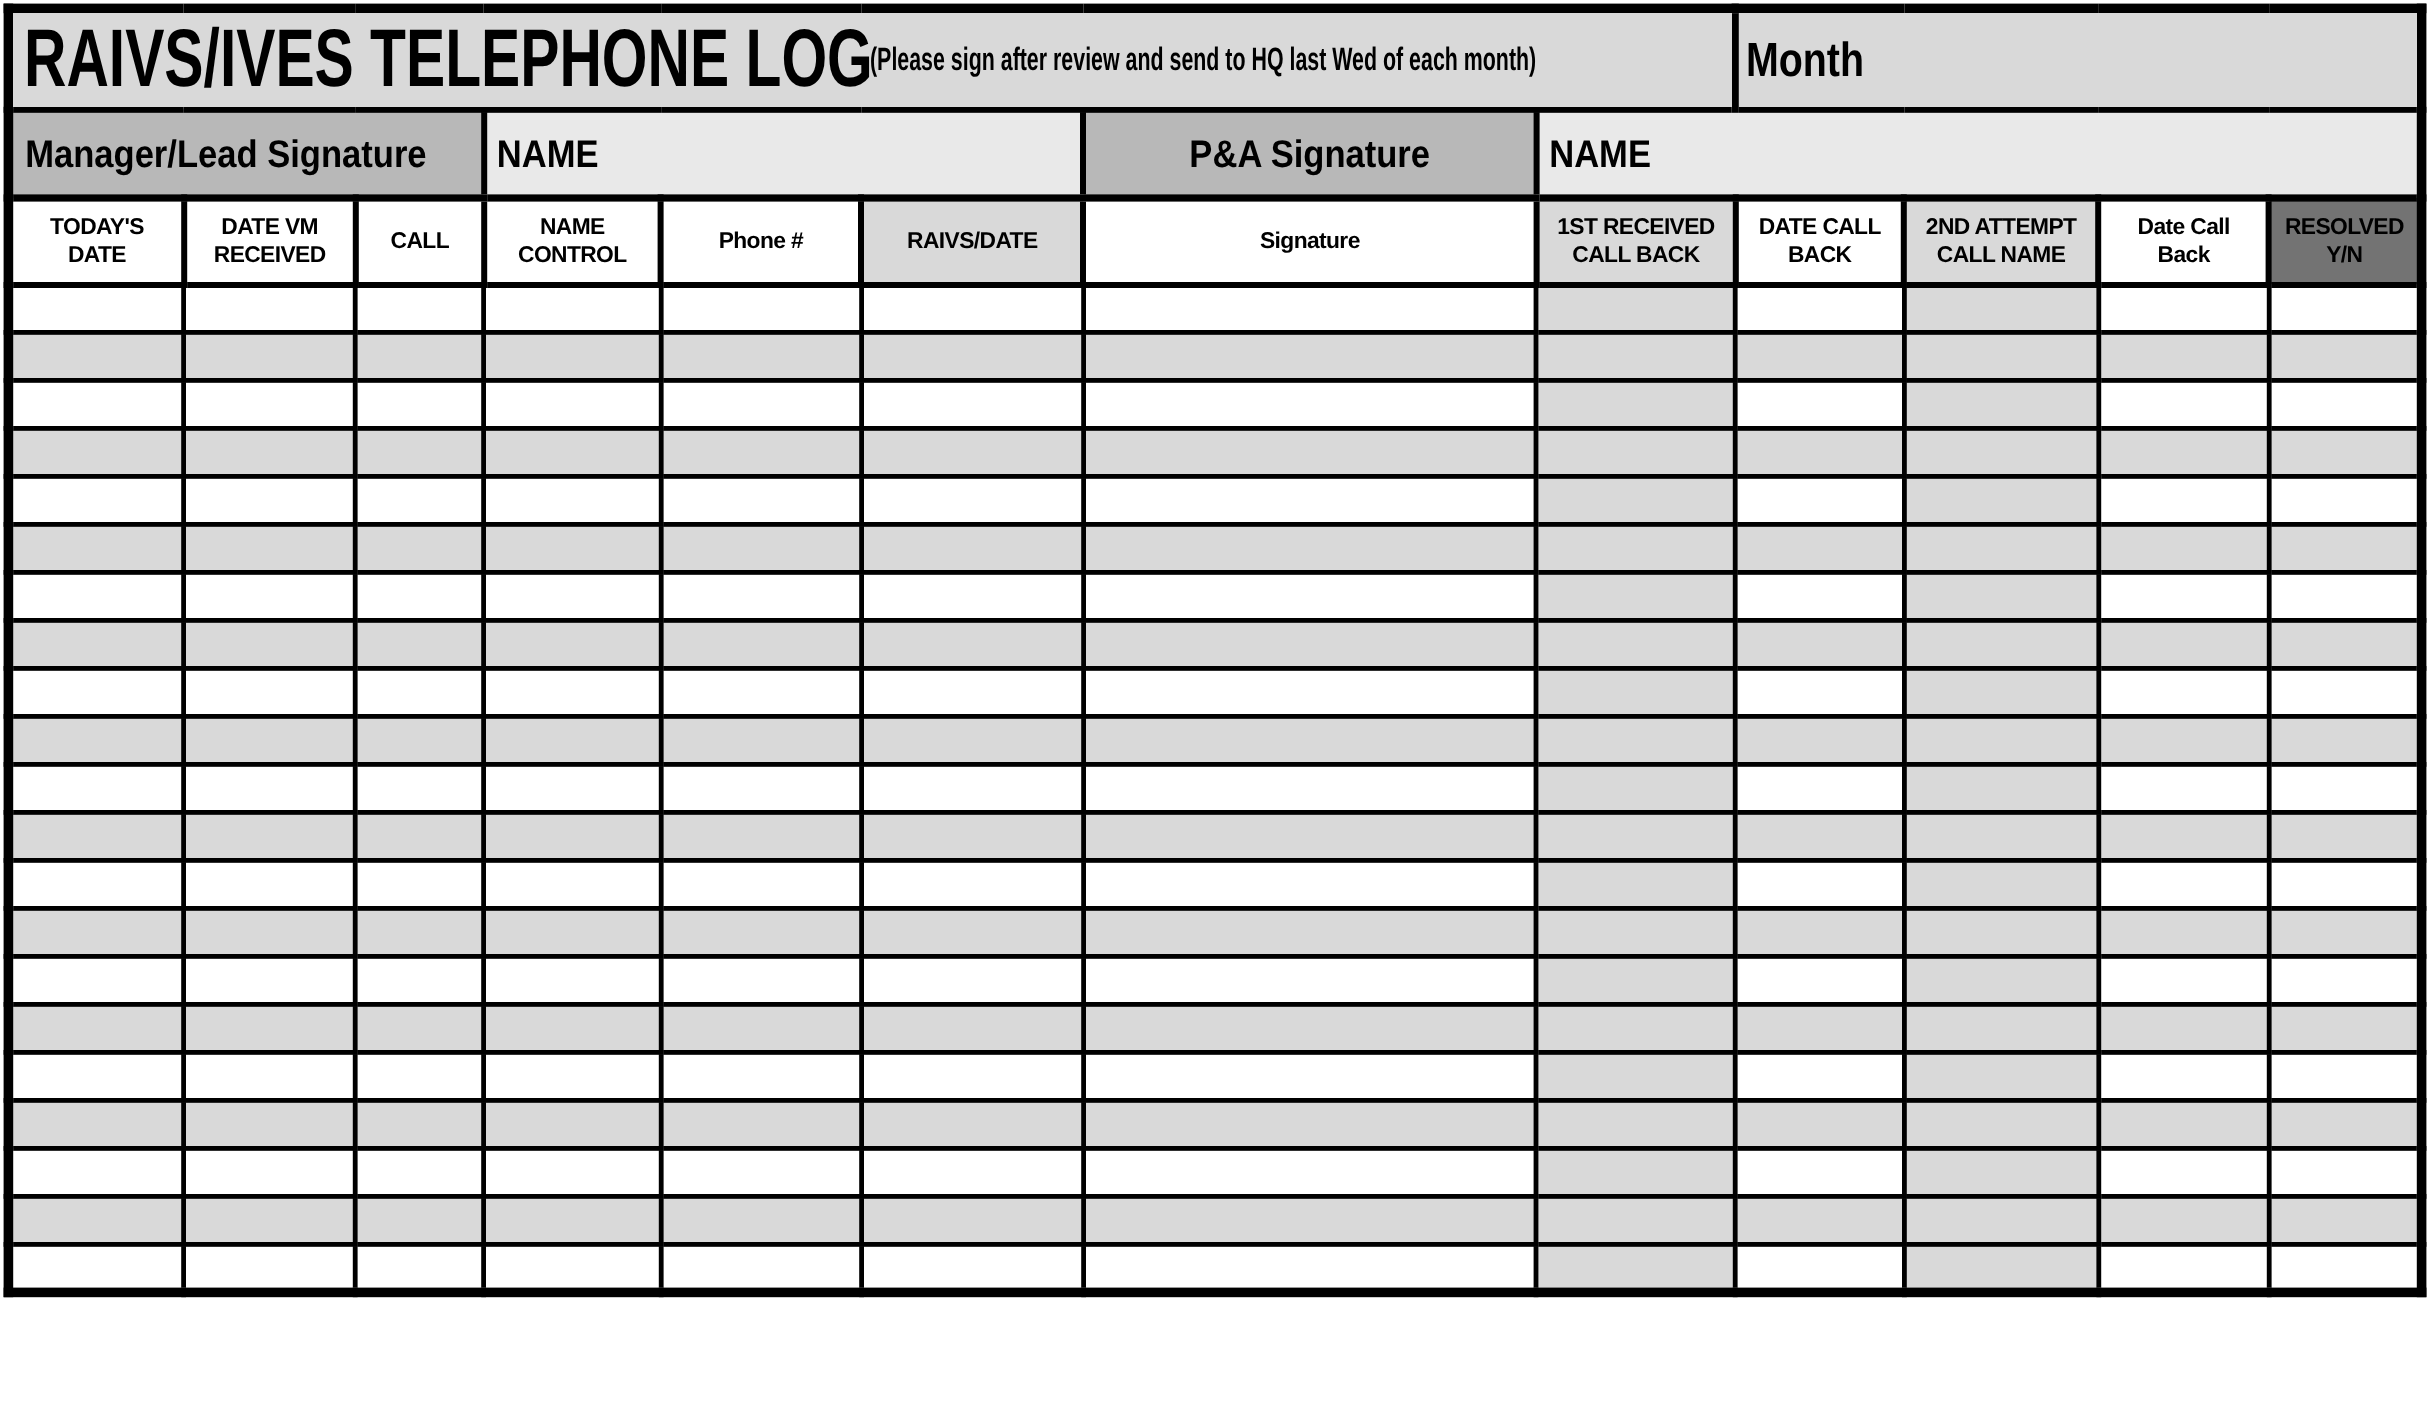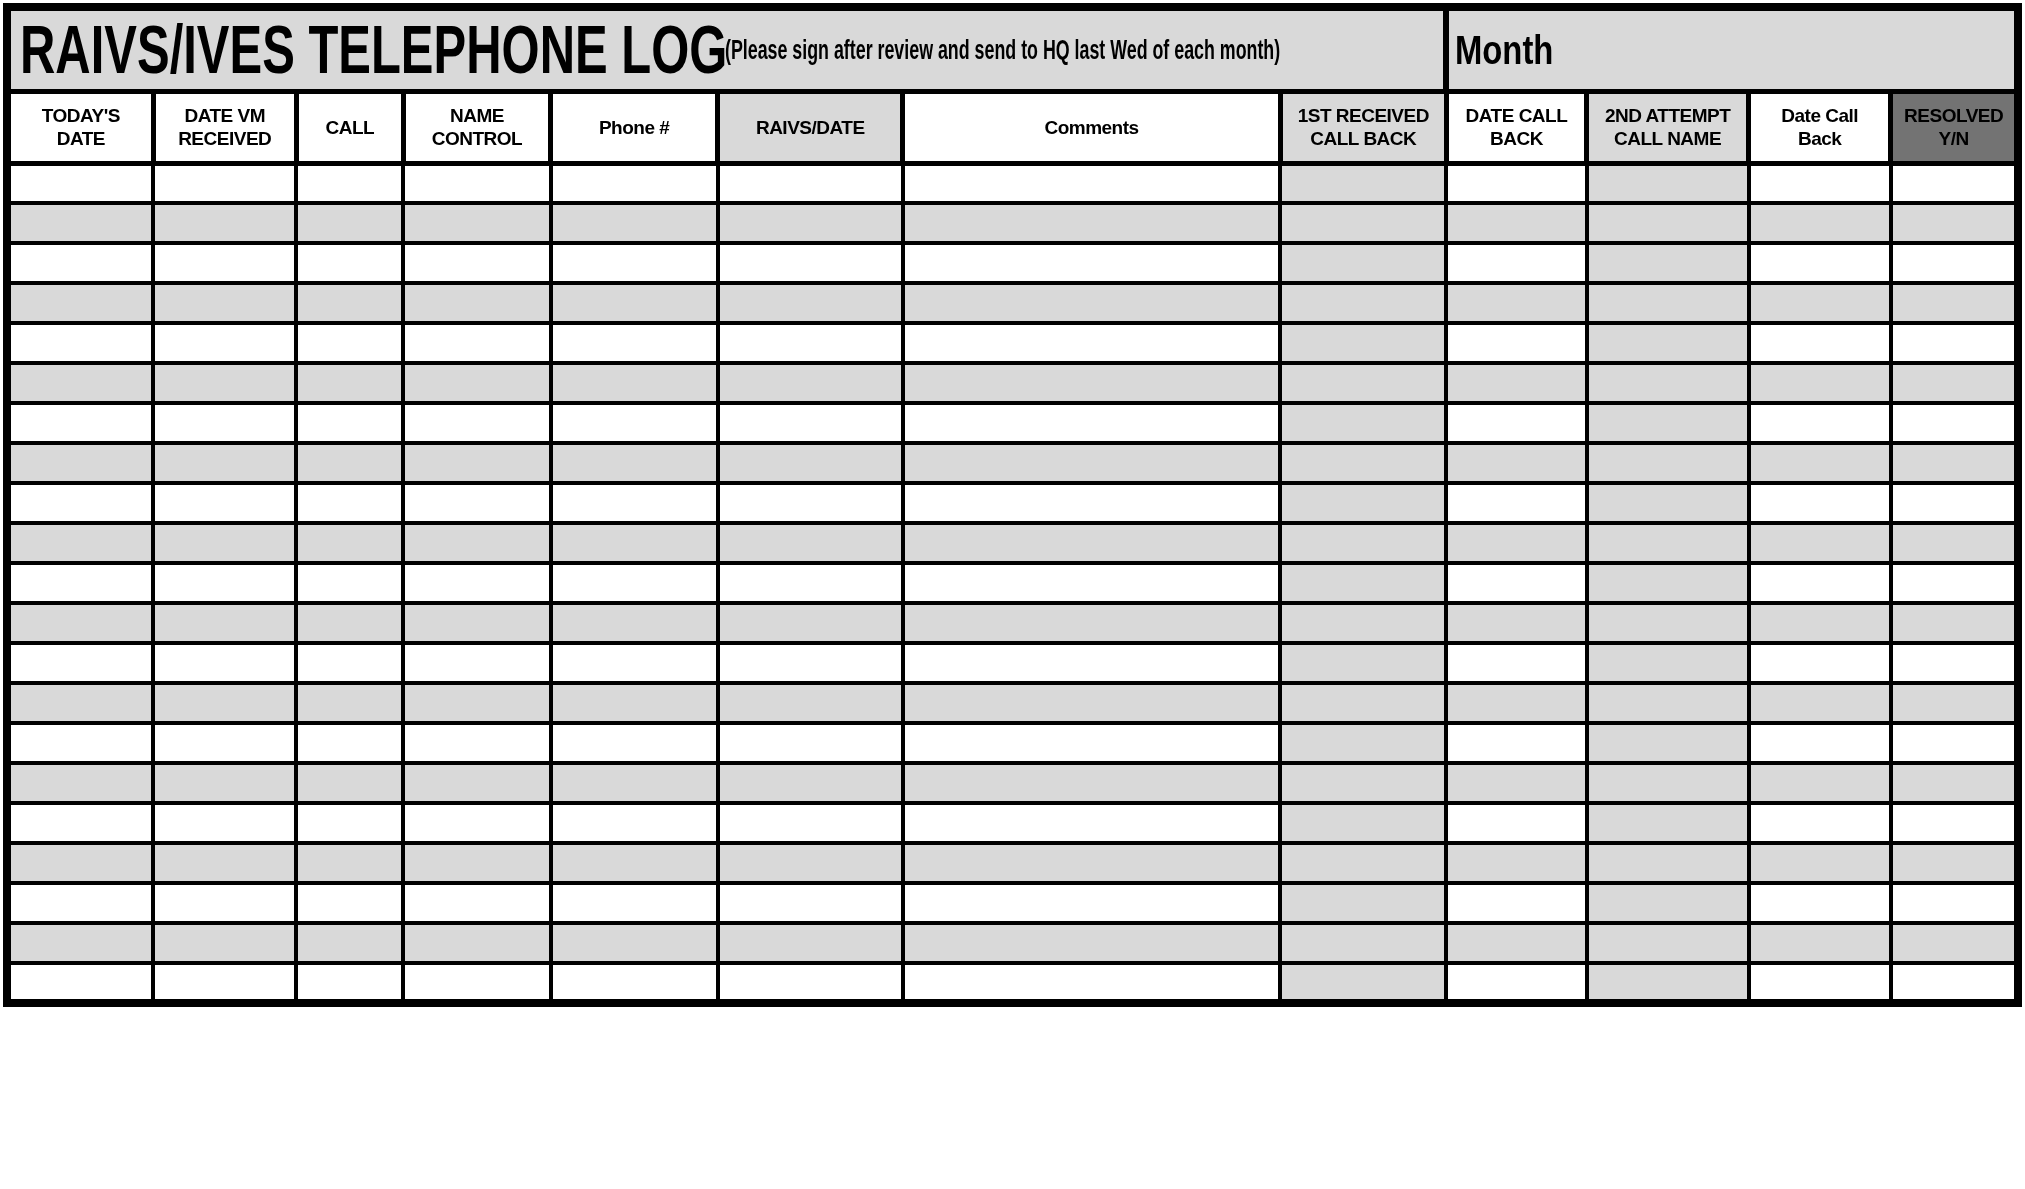--- a/index.html
+++ b/index.html
@@ -105,31 +105,45 @@
     <tbody>
       <tr class="title-row">
         <td colspan="8">
           <span class="t-main">RAIVS/IVES TELEPHONE LOG</span>
           <span class="t-note">(Please sign after review and send to HQ last Wed of each month)</span>
         </td>
         <td colspan="4">
           <span class="m-label">Month</span>
         </td>
       </tr>
+      <tr class="sig-row">
+        <td colspan="3" class="sig-dark sig-left">
+          <span class="sig-text">Manager/Lead Signature</span>
+        </td>
+        <td colspan="3" class="name-cell">
+          <span class="sig-text">NAME</span>
+        </td>
+        <td class="sig-dark sig-center">
+          <span class="sig-text">P&amp;A Signature</span>
+        </td>
+        <td colspan="5" class="name-cell">
+          <span class="sig-text">NAME</span>
+        </td>
+      </tr>
       <tr class="header-row">
           <th class="hdr-white">TODAY'S
 DATE</th>
           <th class="hdr-white">DATE VM
 RECEIVED</th>
           <th class="hdr-white">CALL</th>
           <th class="hdr-white">NAME
 CONTROL</th>
           <th class="hdr-white">Phone #</th>
           <th class="hdr-gray">RAIVS/DATE</th>
-          <th class="hdr-white">Comments</th>
+          <th class="hdr-white">Signature</th>
           <th class="hdr-gray">1ST RECEIVED
 CALL BACK</th>
           <th class="hdr-white">DATE CALL
 BACK</th>
           <th class="hdr-gray">2ND ATTEMPT
 CALL NAME</th>
           <th class="hdr-white">Date Call
 Back</th>
           <th class="hdr-light">RESOLVED
 Y/N</th>

